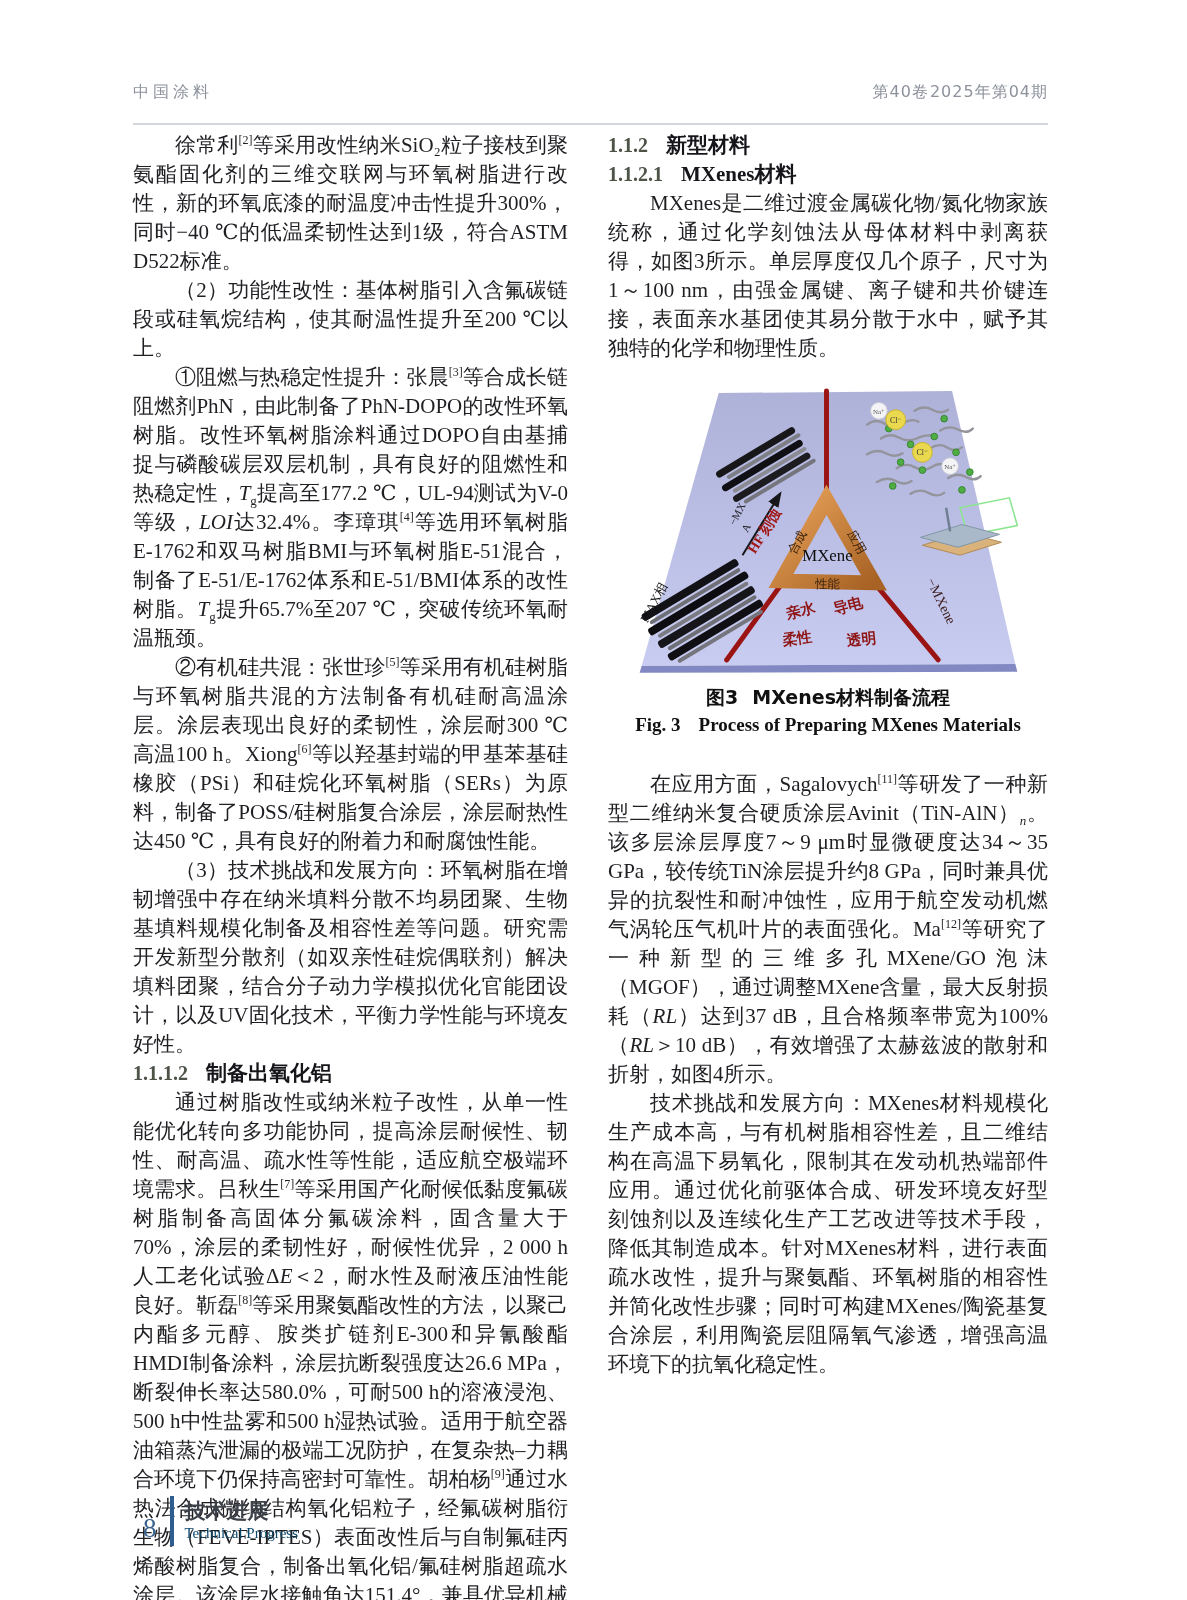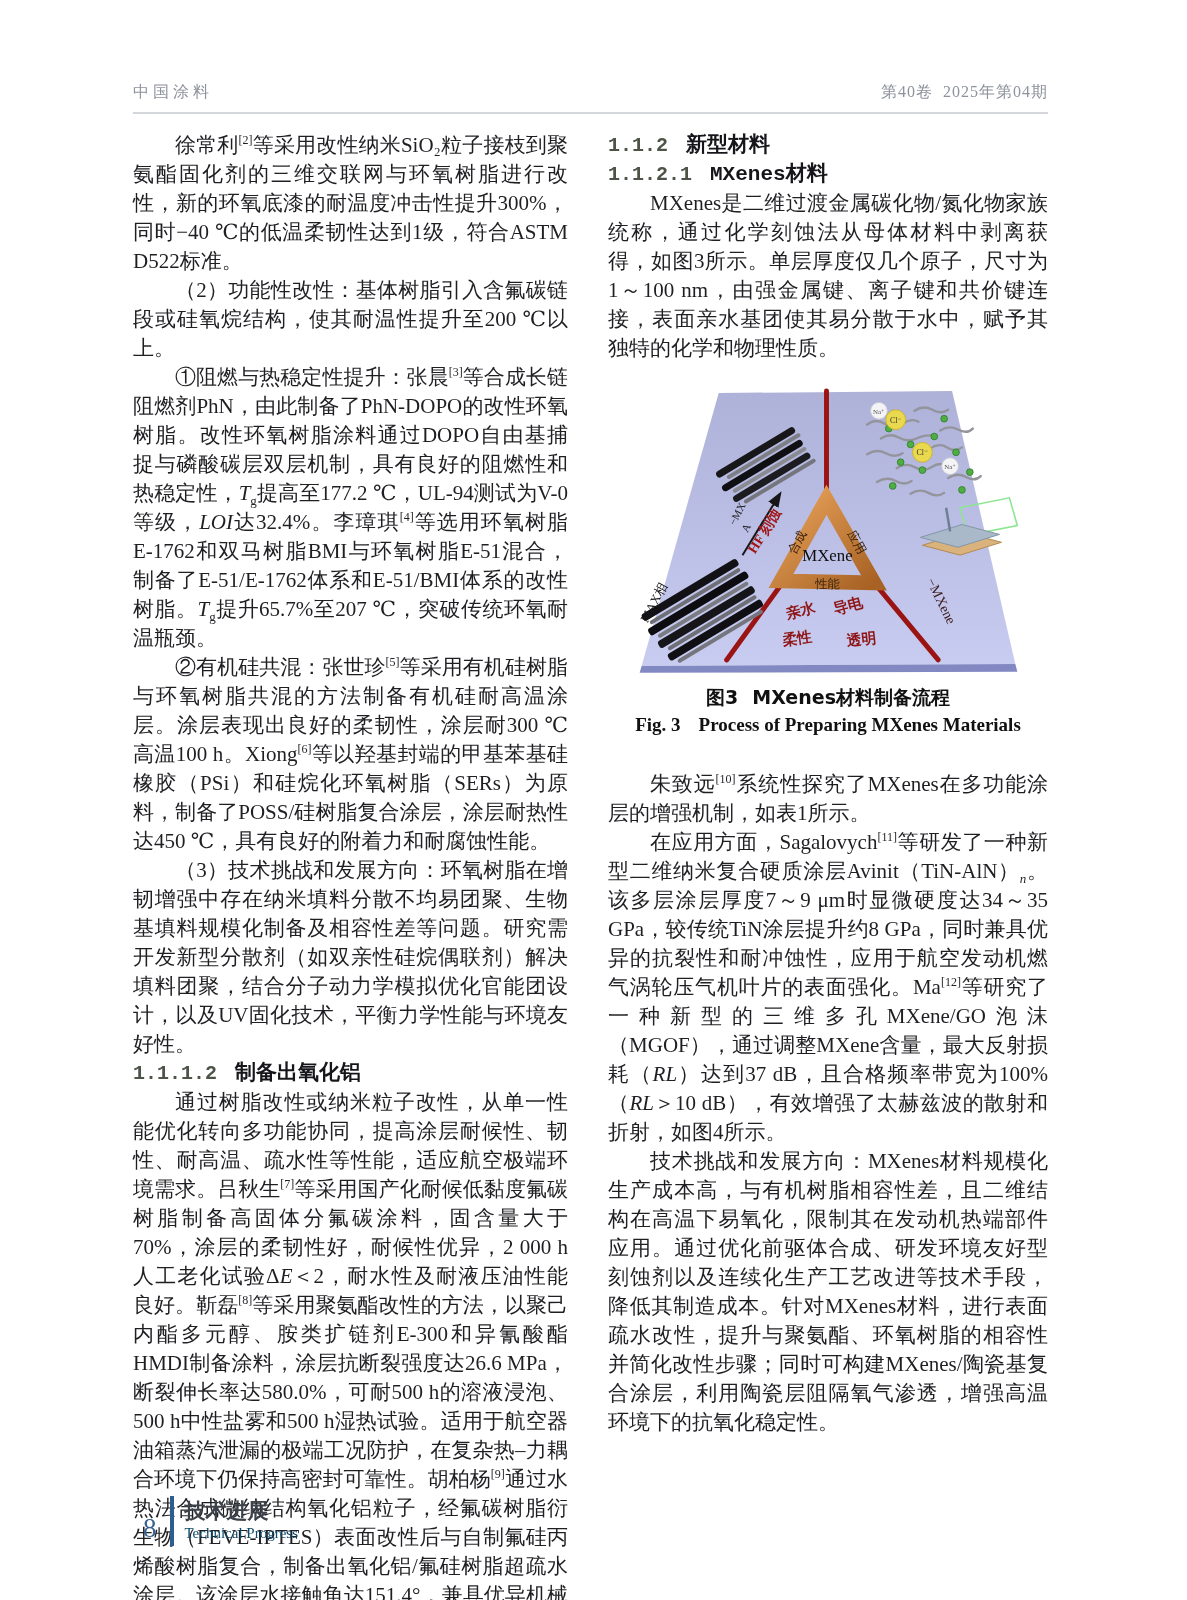--- a/index.html
+++ b/index.html
@@ -7,35 +7,35 @@
     position:relative; width:1187px; height:1600px; background:#fff;
     font-family:"Liberation Serif","DejaVu Serif",serif;
     color:#1f1f23; overflow:hidden;
   }
   
   .page-header {
     position:absolute; top:82px; left:133px; width:915px;
     display:flex; justify-content:space-between; align-items:baseline;
     font-family:"DejaVu Sans","Liberation Sans",sans-serif;
     font-size:16px; color:#8d929c;
-    padding-bottom:9px; border-bottom:2px solid #d3d6db;
+    padding-bottom:20px; border-bottom:2px solid #d3d6db;
   }
   .journal-name { letter-spacing:4px; }
-  .vol-issue { display:flex; gap:10px; letter-spacing:1px;font-family:Liberation Serif, serif; }
+  .vol-issue { display:flex; gap:1px; letter-spacing:1px; }
   
   .columns { position:absolute; top:131px; left:133px; display:flex; gap:40px; }
   .col-left  { width:435px; }
   .col-right { width:440px; }
   p.body-p { margin:0; font-size:21px; line-height:29px; text-align:justify; }
   p.ind { text-indent:2em; }
   p.body-p sup { font-size:12px; vertical-align:super; line-height:0; }
   p.body-p sub { font-size:13px; vertical-align:sub; line-height:0; }
   .sec-heading {
     display:flex; gap:18px; align-items:baseline;
-    font-family:Liberation Mono, monospace;
+    font-family:Liberation Serif, serif;
     font-size:20px; line-height:29px; margin:0;
   }
   .sec-num   { color:#4d5447; }
   .sec-title { font-weight:bold; color:#15151a; font-size:21px; }
   
   .figure-block { margin:12px 0 0 0; }
   .figure-block svg { display:block; }
   .fig-caption { text-align:center; margin-top:10px; margin-bottom:32px; line-height:27px; }
   .fig-cap-zh {
     font-family:"DejaVu Sans","Liberation Sans",sans-serif;
@@ -224,21 +224,20 @@
             <span>图3</span>
             <span>MXenes材料制备流程</span>
           </div>
           <div class="fig-cap-en">
             <span>Fig. 3</span>
             <span>Process of Preparing MXenes Materials</span>
           </div>
         </figcaption>
       </figure>
 
-      <p class="body-p ind">朱致远<sup>[10]</sup>系统性探究了MXenes在多功能涂层的增强机制，如表1所示。</p>
       <p class="body-p ind">在应用方面，Sagalovych<sup>[11]</sup>等研发了一种新型二维纳米复合硬质涂层Avinit（TiN-AlN）<sub><i>n</i></sub>。该多层涂层厚度7～9 μm时显微硬度达34～35 GPa，较传统TiN涂层提升约8 GPa，同时兼具优异的抗裂性和耐冲蚀性，应用于航空发动机燃气涡轮压气机叶片的表面强化。Ma<sup>[12]</sup>等研究了一种新型的三维多孔MXene/GO泡沫（MGOF），通过调整MXene含量，最大反射损耗（<i>RL</i>）达到37 dB，且合格频率带宽为100%（<i>RL</i>＞10 dB），有效增强了太赫兹波的散射和折射，如图4所示。</p>
       <p class="body-p ind">技术挑战和发展方向：MXenes材料规模化生产成本高，与有机树脂相容性差，且二维结构在高温下易氧化，限制其在发动机热端部件应用。通过优化前驱体合成、研发环境友好型刻蚀剂以及连续化生产工艺改进等技术手段，降低其制造成本。针对MXenes材料，进行表面疏水改性，提升与聚氨酯、环氧树脂的相容性并简化改性步骤；同时可构建MXenes/陶瓷基复合涂层，利用陶瓷层阻隔氧气渗透，增强高温环境下的抗氧化稳定性。</p>
     </section>
   </div>
 
   <div class="page-footer">
     <span class="page-num">8</span>
     <div class="footer-bar"></div>
     <div class="footer-text">
       <span class="footer-zh">技术进展</span>

